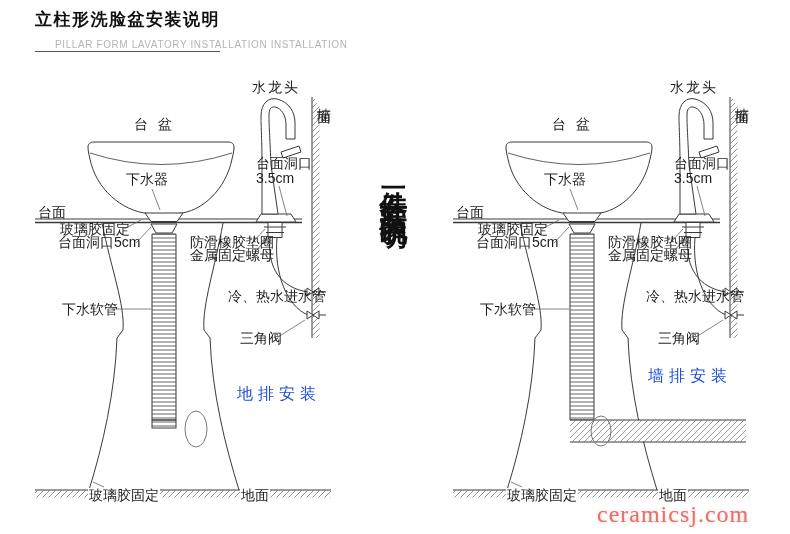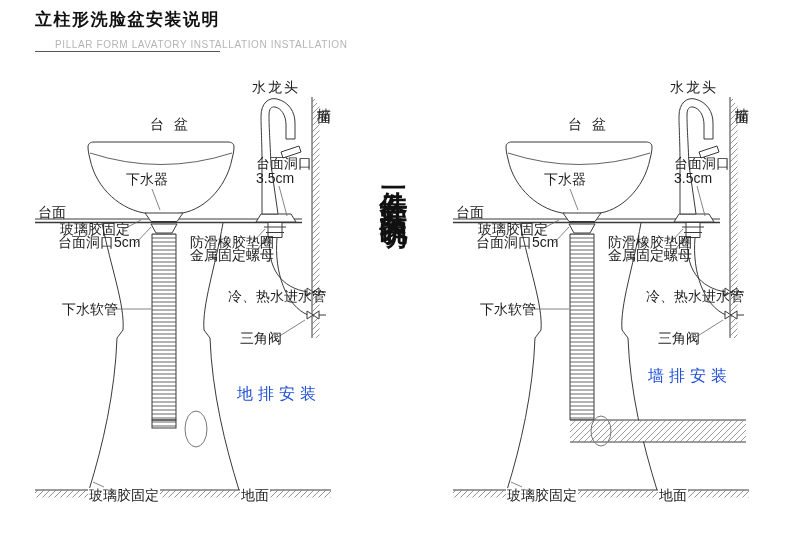--- a/index.html
+++ b/index.html
@@ -20,21 +20,21 @@
   .center-title{
     position:absolute;left:374px;top:164px;font-size:28px;font-weight:700;color:#111;
     writing-mode:vertical-rl;letter-spacing:6px;
   }
   .caption{position:absolute;font-size:16px;letter-spacing:5px;color:#1d4ed8;font-weight:500;}
   .watermark{
     position:absolute;left:597px;top:501px;font-size:24px;color:#e0716b;
     font-family:"Liberation Serif","DejaVu Serif",serif;letter-spacing:1px;
     text-shadow:0 0 3px rgba(240,150,150,.55);
   }
-  .spread{letter-spacing:10px;margin-left:16px;}
+  .spread{letter-spacing:10px;}
 </style>
 </head>
 <body>
 
 <div id="page">
 
   <svg id="art" width="790" height="534" viewBox="0 0 790 534">
     <defs>
       <pattern id="hatch" width="6" height="6" patternUnits="userSpaceOnUse">
         <path d="M0,6 L6,0" stroke="#777" stroke-width="0.8"></path>
@@ -155,14 +155,15 @@
   <div class="lbl sm" style="left:476px;top:235px">台面洞口5cm</div>
   <div class="lbl sm" style="left:608px;top:235px">防滑橡胶垫圈</div>
   <div class="lbl sm" style="left:608px;top:248px">金属固定螺母</div>
   <div class="lbl sm" style="left:646px;top:289px">冷、热水进水管</div>
   <div class="lbl" style="left:480px;top:302px">下水软管</div>
   <div class="lbl" style="left:658px;top:331px">三角阀</div>
   <div class="caption" style="left:648px;top:366px">墙排安装</div>
   <div class="lbl sm bg" style="left:506px;top:488px">玻璃胶固定</div>
   <div class="lbl bg" style="left:658px;top:488px">地面</div>
 
+  <div class="watermark">ceramicsj.com</div>
 
 </div>
 
 </body></html>

